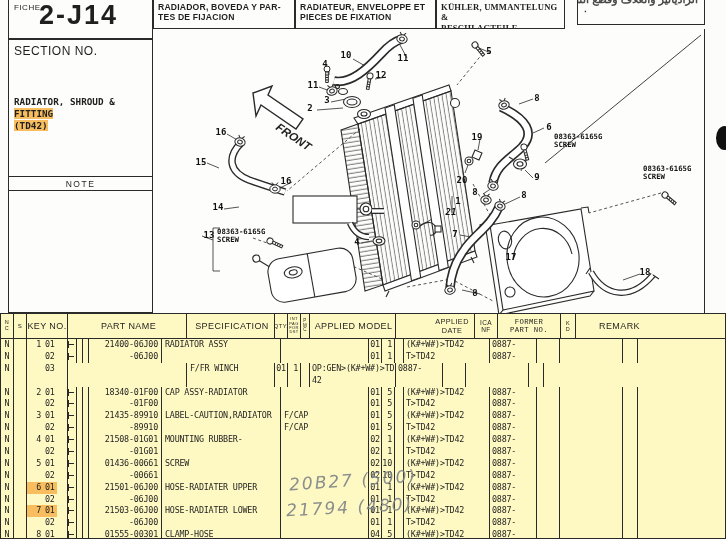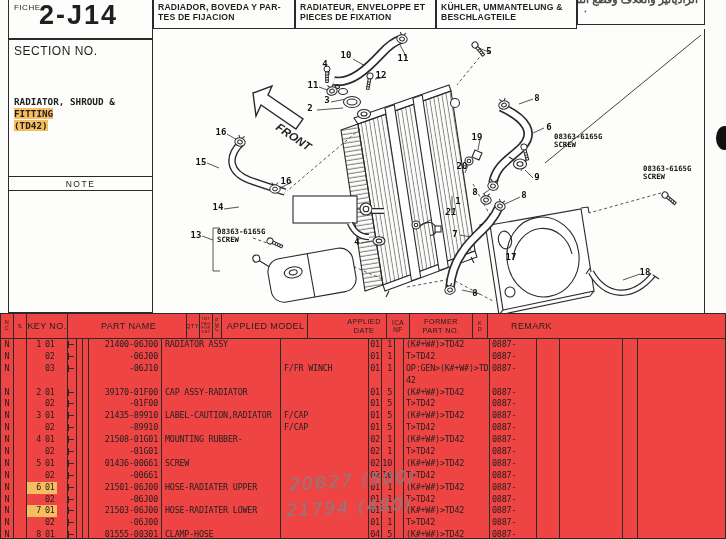--- a/index.html
+++ b/index.html
@@ -25,53 +25,53 @@
   .note-band{position:absolute; left:0; top:176px; width:100%; height:15px;
     border-top:1.5px solid var(--line); border-bottom:1.5px solid var(--line);
     text-align:center; font-size:8.5px; letter-spacing:1.5px; line-height:14px;}
 
   
   .langcell{position:absolute; top:0; height:29px; border:1.5px solid var(--line); border-top:none;
     font-size:8.6px; font-weight:600; line-height:1.2; letter-spacing:.2px;
     padding:2px 3px 0 4px; white-space:pre-line; background:#fdfdfb; overflow:hidden;}
   #lang-es{left:153px; width:142px;}
   #lang-fr{left:295px; width:141px;}
-  #lang-de{left:436px; width:141px;}
+  #lang-de{left:436px; width:129px;font-family:Liberation Serif, serif;}
   #lang-ar{left:577px; width:128px; height:25px;}
   .ar-clip{position:absolute; right:6px; top:-7px; direction:rtl; font-size:11px; color:#4a4a4a;
     letter-spacing:1px; white-space:nowrap;}
   .ar-dot{position:absolute; left:5px; top:6px; font-size:9px; color:#333;}
 
   
   #diagram{position:absolute; left:153px; top:29px; width:552px; height:284px;
     border-right:1.5px solid var(--line); background:#fdfdfb;}
   #diagram svg{position:absolute; left:0; top:0;}
   .callout{position:absolute; transform:translate(-50%,-50%);
     font-family:"DejaVu Sans Mono",monospace; font-size:9px; font-weight:bold; color:#111;}
   .screwlbl{position:absolute; font-family:"DejaVu Sans Mono",monospace; font-size:7.3px;
     font-weight:bold; line-height:1.15; color:#111; white-space:nowrap;}
   .blob{position:absolute; left:716px; top:126px; width:17px; height:24px;
     background:#101010; border-radius:50%;}
 
   
   #parts-table{position:absolute; left:0; top:313px; width:726px; height:226px;
-    border:1.5px solid var(--line); background:#ef4444; overflow:hidden;}
+    border:1.5px solid var(--line); background:#fef9c3; overflow:hidden;}
   .thead{display:flex; height:25px; border-bottom:1.5px solid var(--line);}
   .h{display:flex; align-items:center; justify-content:center; text-align:center;
      border-right:1px solid var(--line); font-size:9px; letter-spacing:.4px; white-space:pre-line;}
   .tbody{height:199px; overflow:hidden;}
   .trow{display:flex; height:11.9px; font-family:"DejaVu Sans Mono",monospace;
     font-size:8.4px; letter-spacing:-.2px; line-height:11.9px;}
   .trow.tall{height:23.8px;}
   .c{border-right:1px solid var(--line); height:100%; overflow:hidden;}
   .w-nc{width:13px; text-align:center;} .w-s{width:13px;} .w-key{width:41px;}
   .w-pn{width:94px;} .w-nm{width:119px; padding-left:3px;} .w-sp{width:88px; padding-left:3px;}
   .w-qty{width:13px; text-align:center;} .w-pag{width:13px; text-align:right; padding-right:2px;}
   .w-pmc{width:9px;} .w-mdl{width:86px; padding-left:2px; white-space:pre-line;}
-  .w-dat{width:47px; padding-left:2px;} .w-ica{width:23px;} .w-fmr{width:63px;}
+  .w-dat{width:47px; padding-left:2px;} .w-ica{width:23px;} .w-fmr{width:63px;font-family:Liberation Mono, monospace;}
   .w-kd{width:15px;} .w-rmk{width:87px; border-right:none;}
   .h.w-nc{font-size:5.5px; line-height:1.05;} .h.w-s{font-size:6px;}
   .h.w-qty{font-size:5.8px;} .h.w-pag{font-size:4px; line-height:1.1; text-align:center; padding:0;}
   .h.w-pmc{font-size:4.5px; line-height:1.1;} .h.w-dat{font-size:7.3px;margin-left:32px;}
   .h.w-ica{font-size:6.5px;} .h.w-fmr{font-size:7.3px;} .h.w-kd{font-size:5.5px; line-height:1.1;}
   .c.w-pn{display:flex;}
   .gut{width:24px; position:relative; align-self:stretch;
     background:
       linear-gradient(var(--line),var(--line)) 8px 0/1px 100% no-repeat,
       linear-gradient(var(--line),var(--line)) 14px 0/1px 100% no-repeat,
@@ -239,29 +239,29 @@
       <span class="callout" style="left: 250px; top: 29px;">11</span>
       <span class="callout" style="left: 228px; top: 46px;">12</span>
       <span class="callout" style="left: 160px; top: 56px;">11</span>
       <span class="callout" style="left: 174px; top: 71px;">3</span>
       <span class="callout" style="left: 157px; top: 79px;">2</span>
       <span class="callout" style="left: 172px; top: 35px;">4</span>
       <span class="callout" style="left: 68px; top: 103px;">16</span>
       <span class="callout" style="left: 48px; top: 133px;">15</span>
       <span class="callout" style="left: 133px; top: 152px;">16</span>
       <span class="callout" style="left: 65px; top: 178px;">14</span>
-      <span class="callout" style="left: 43px; top: 206px;">13</span>
+      <span class="callout" style="left: 56px; top: 206px;">13</span>
       <span class="callout" style="left: 305px; top: 172px;">1</span>
       <span class="callout" style="left: 298px; top: 183px; font-style: italic;">21</span>
       <span class="callout" style="left: 204px; top: 213px;">4</span>
       <span class="callout" style="left: 336px; top: 22px;">5</span>
       <span class="callout" style="left: 384px; top: 69px;">8</span>
       <span class="callout" style="left: 396px; top: 98px;">6</span>
       <span class="callout" style="left: 324px; top: 108px;">19</span>
-      <span class="callout" style="left: 309px; top: 137px;">20</span>
+      <span class="callout" style="left: 309px; top: 151px;">20</span>
       <span class="callout" style="left: 384px; top: 148px;">9</span>
       <span class="callout" style="left: 322px; top: 163px;">8</span>
       <span class="callout" style="left: 371px; top: 166px;">8</span>
       <span class="callout" style="left: 302px; top: 205px;">7</span>
       <span class="callout" style="left: 322px; top: 264px;">8</span>
       <span class="callout" style="left: 358px; top: 228px;">17</span>
       <span class="callout" style="left: 492px; top: 243px; text-align: right;">18</span>
       <div class="screwlbl" style="left: 64px; top: 199px; white-space: pre;">08363-6165G
 SCREW</div>
       <div class="screwlbl" style="left: 401px; top: 104px; white-space: pre;">08363-6165G
@@ -273,20 +273,21 @@
 
 <div class="blob"></div>
 
 <div id="parts-table">
   <div class="thead">
     <div class="h w-nc">N
 C</div>
     <div class="h w-s">S</div>
     <div class="h w-key">KEY NO.</div>
     <div class="h w-nm">PART NAME</div>
+    <div class="h w-sp">SPECIFICATION</div>
     <div class="h w-qty">QTY.</div>
     <div class="h w-pag">INT
 PAG
 FOR DST</div>
     <div class="h w-pmc">P
 M
 C</div>
     <div class="h w-mdl">APPLIED MODEL</div>
     <div class="h w-dat">APPLIED
 DATE</div>
@@ -345,24 +346,20 @@
         <div class="c w-kd"></div>
         <div class="c w-rmk"></div>
       </div>
       <div class="trow tall">
         <div class="c w-nc">N</div>
         <div class="c w-s"></div>
         <div class="c w-key"><span class="kwrap">
             <span class="knum"></span>
             <span class="ksub">03</span>
           </span></div>
-        <div class="c w-pn">
-          <span class="gut"></span>
-          <span class="pnv">-06J10</span>
-        </div>
         <div class="c w-nm"></div>
         <div class="c w-sp">F/FR WINCH</div>
         <div class="c w-qty">01</div>
         <div class="c w-pag">1</div>
         <div class="c w-pmc"></div>
         <div class="c w-mdl">OP:GEN&gt;(K#+W#)&gt;TD
 42</div>
         <div class="c w-dat">0887-</div>
         <div class="c w-ica"></div>
         <div class="c w-fmr"></div>
@@ -371,21 +368,21 @@
       </div>
       <div class="trow">
         <div class="c w-nc">N</div>
         <div class="c w-s"></div>
         <div class="c w-key"><span class="kwrap">
             <span class="knum">2</span>
             <span class="ksub">01</span>
           </span></div>
         <div class="c w-pn">
           <span class="gut"></span>
-          <span class="pnv">39170-01F00</span>
+          <span class="pnv">18340-01F00</span>
         </div>
         <div class="c w-nm">CAP ASSY-RADIATOR</div>
         <div class="c w-sp"></div>
         <div class="c w-qty">01</div>
         <div class="c w-pag">5</div>
         <div class="c w-pmc"></div>
         <div class="c w-mdl">(K#+W#)&gt;TD42</div>
         <div class="c w-dat">0887-</div>
         <div class="c w-ica"></div>
         <div class="c w-fmr"></div>

